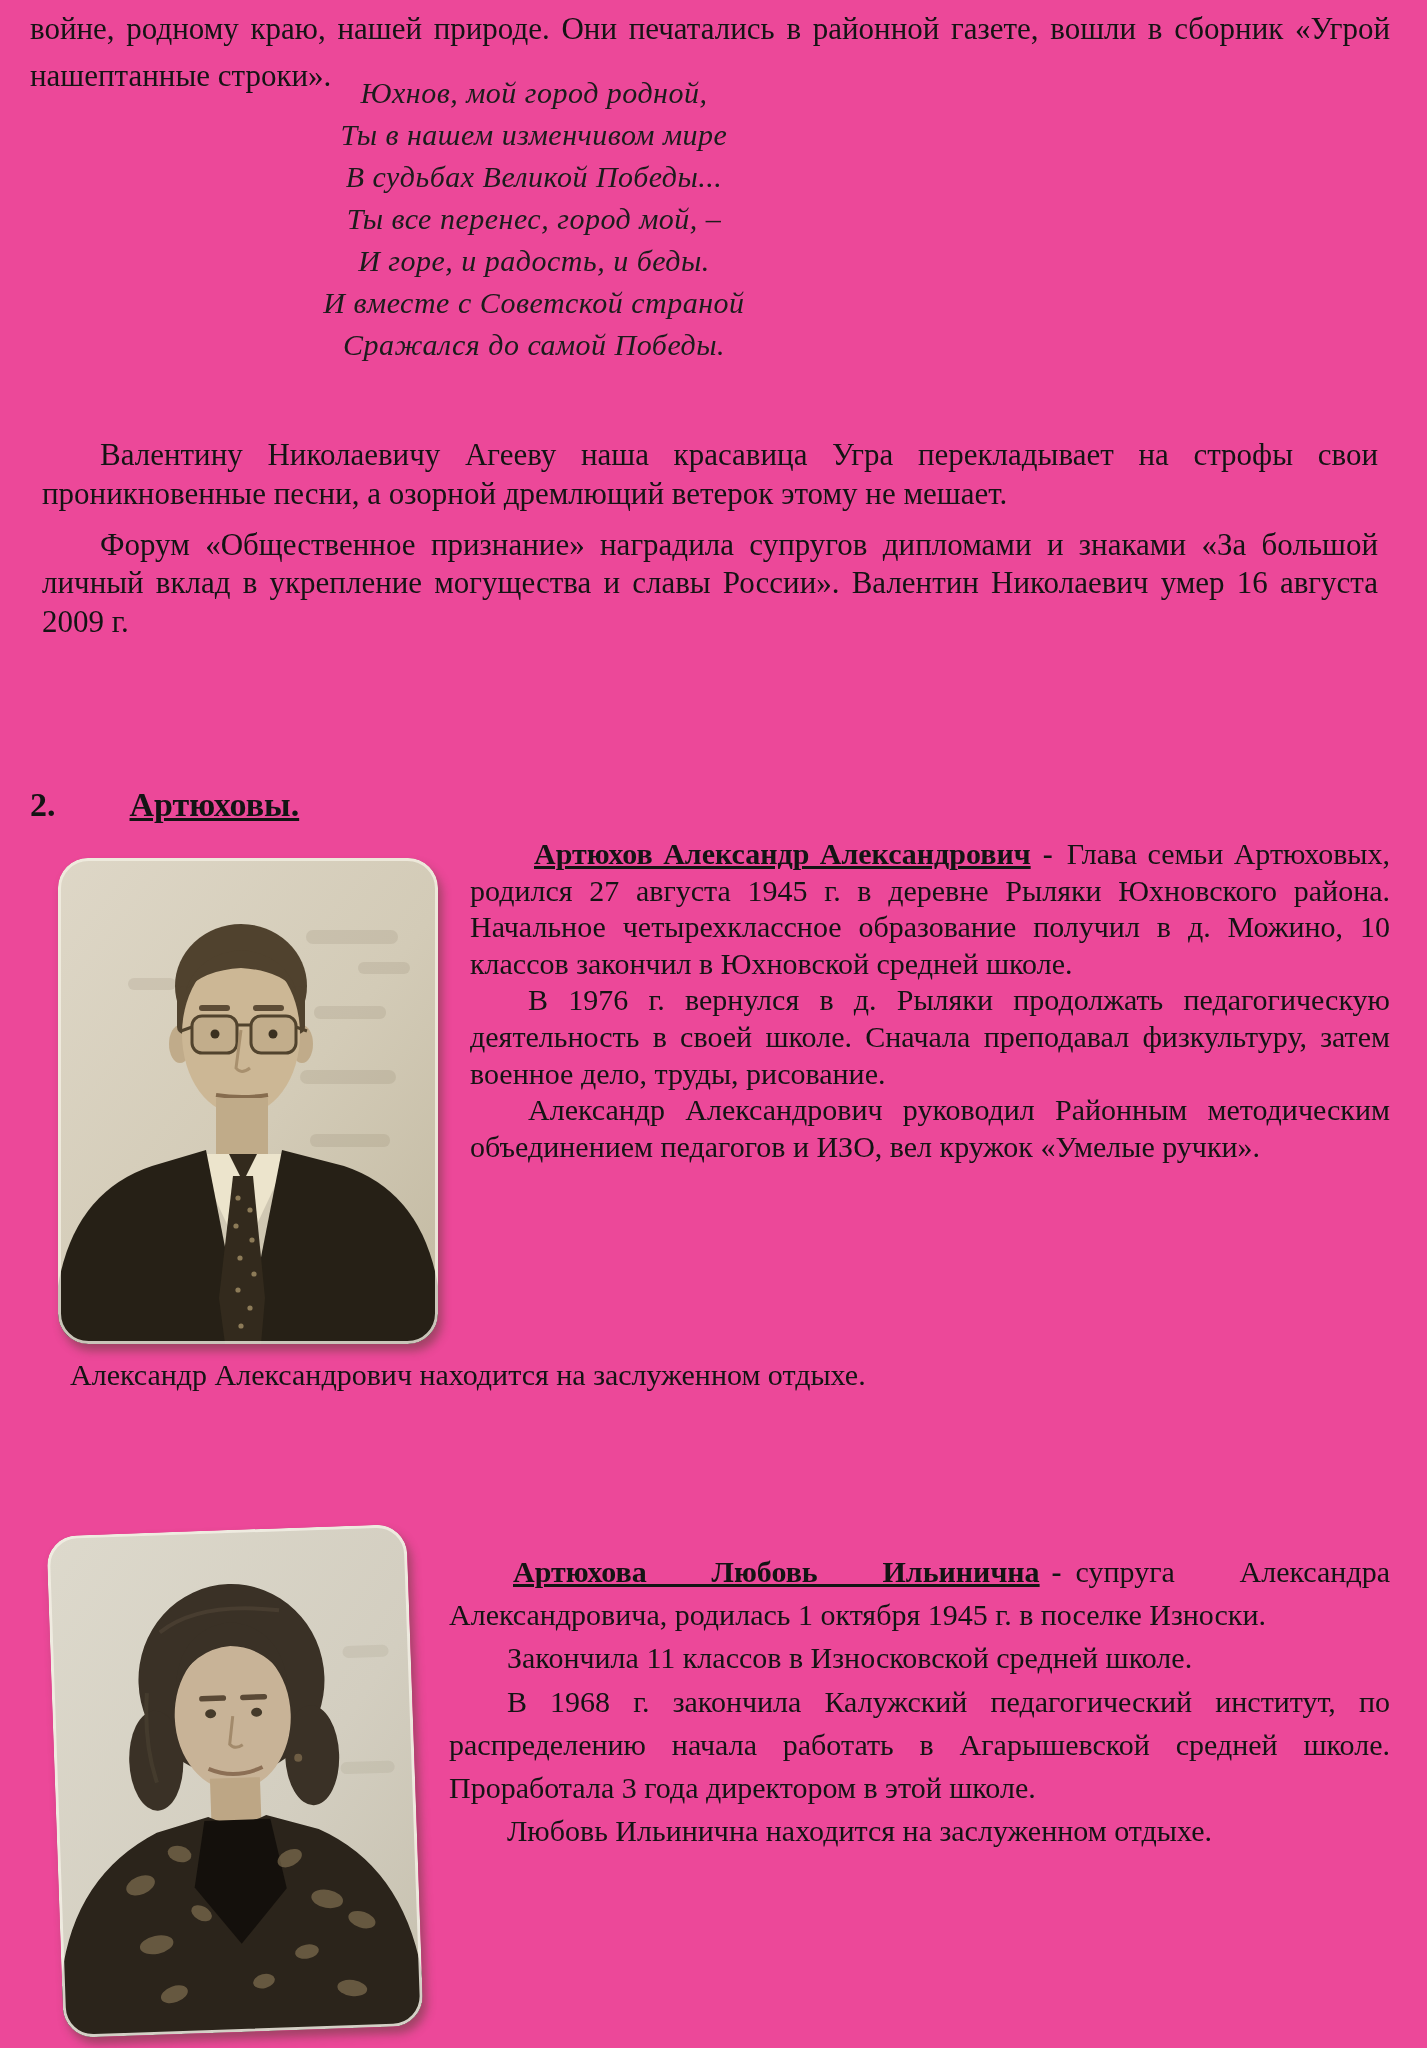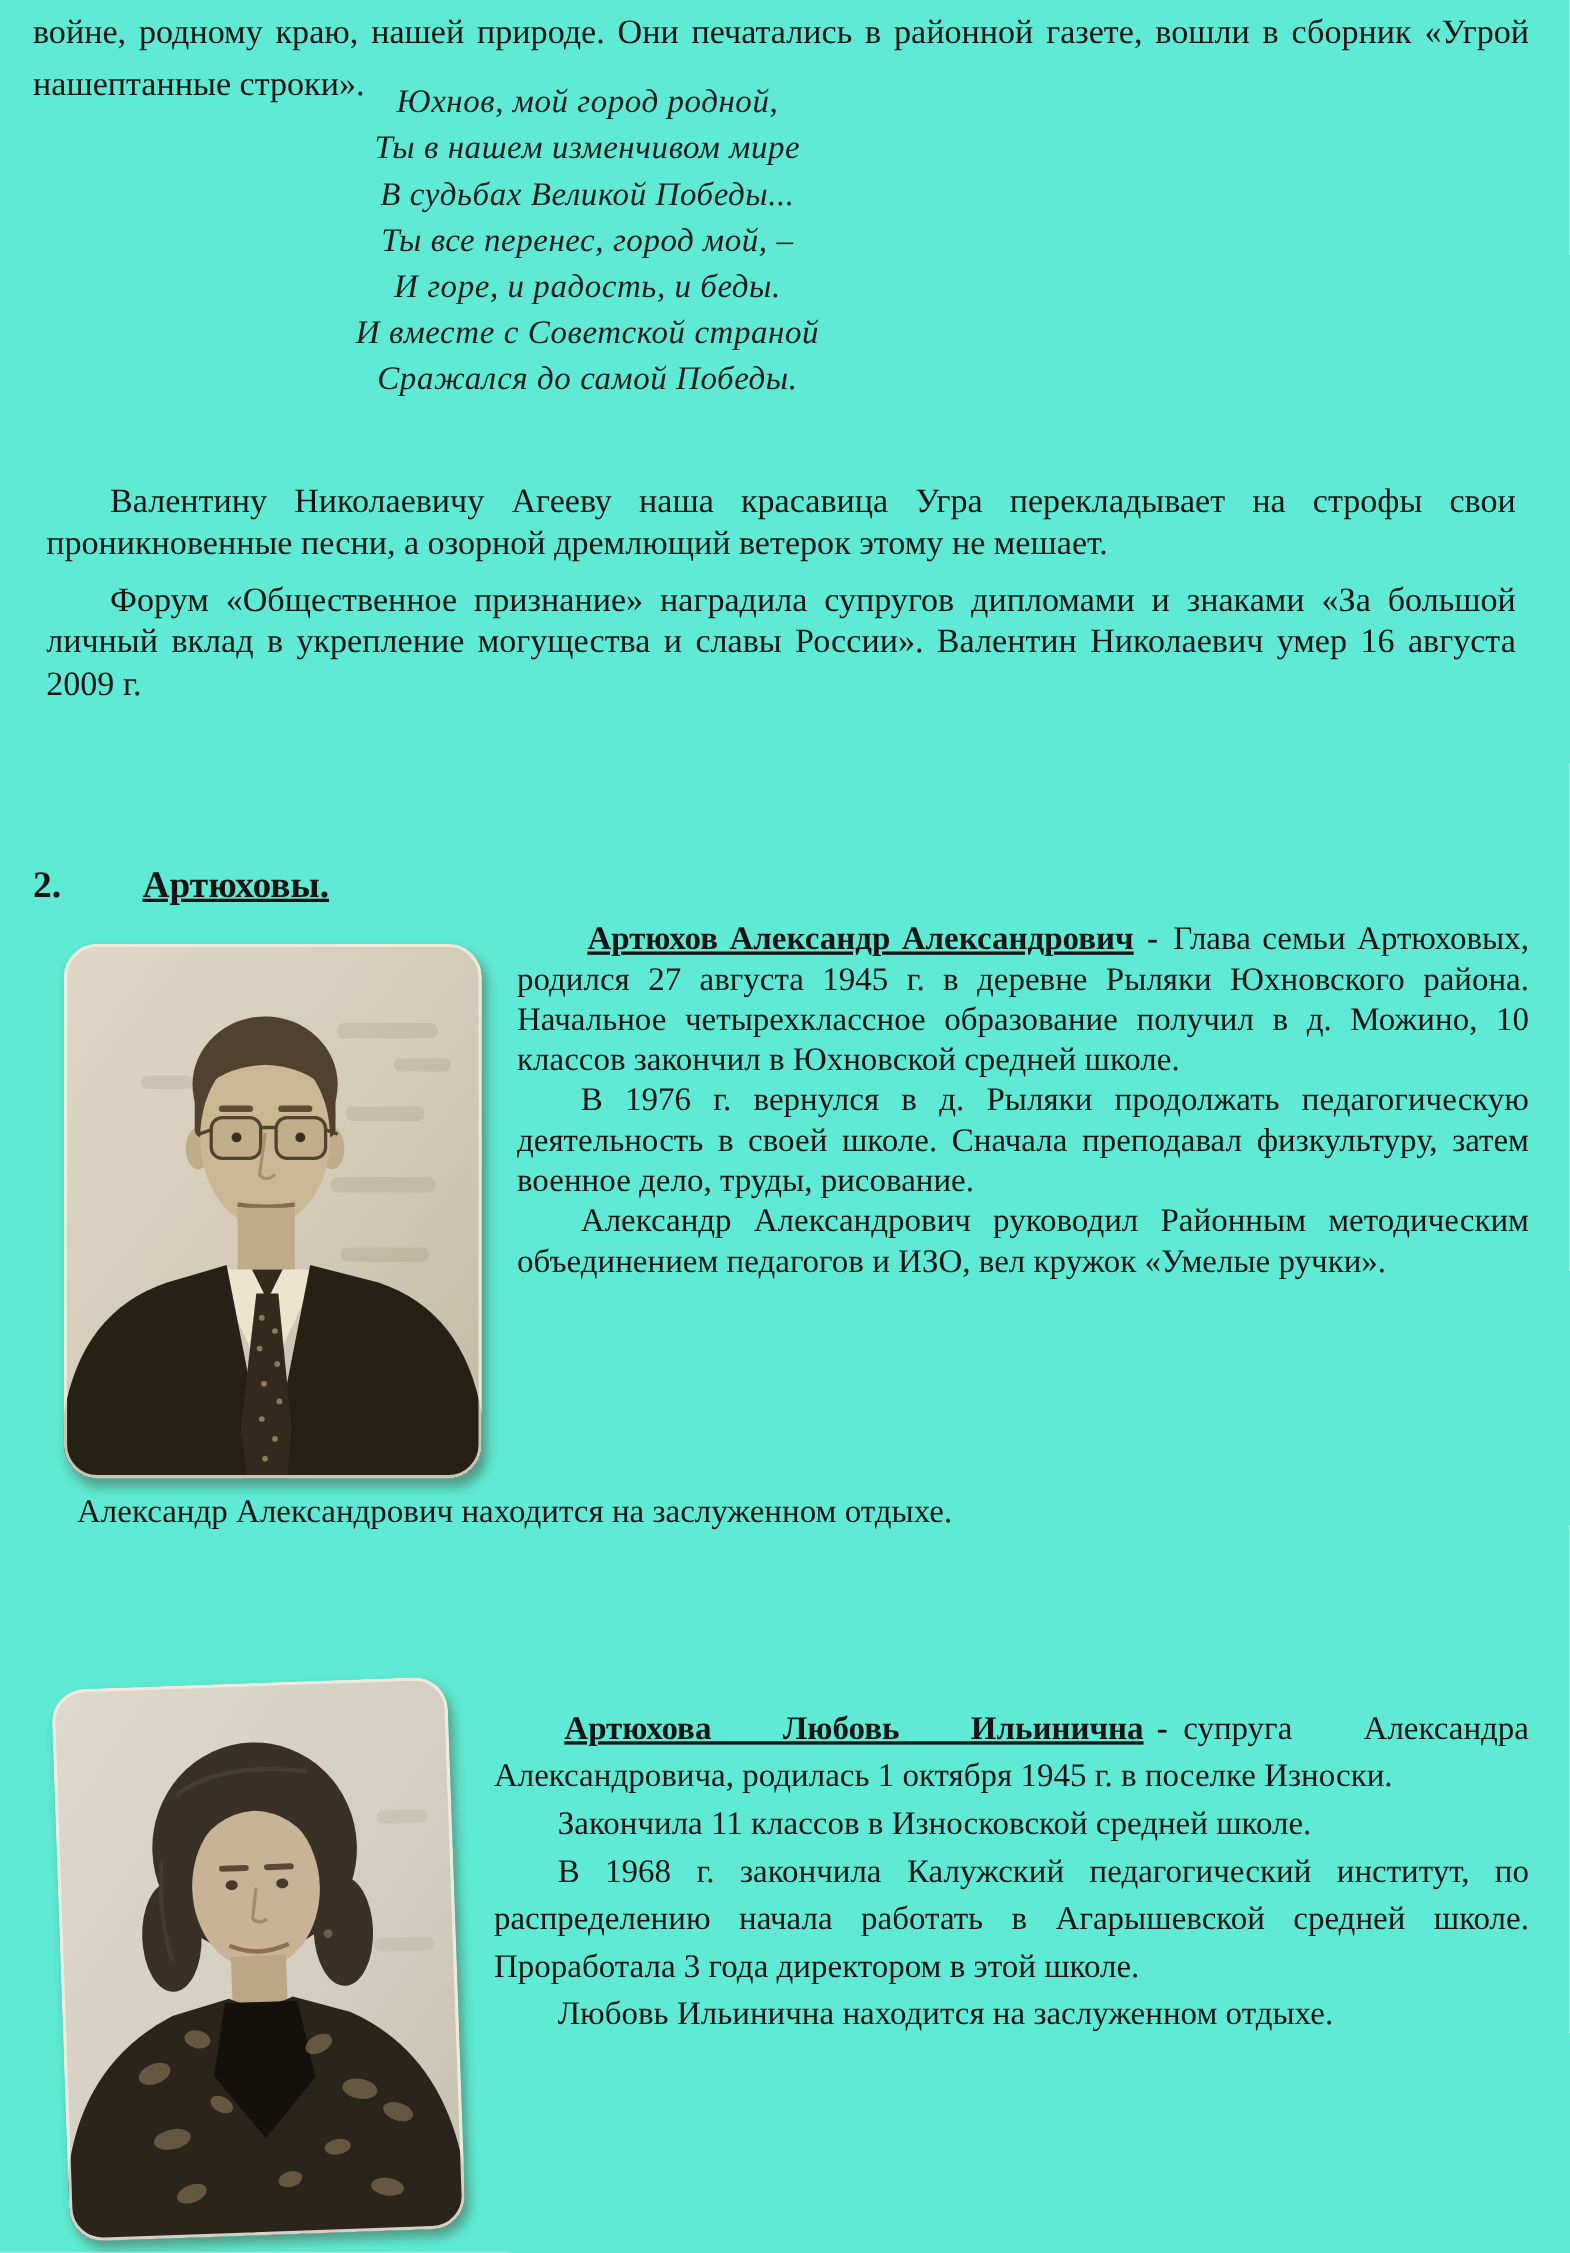--- a/index.html
+++ b/index.html
@@ -1,19 +1,19 @@
 <!DOCTYPE html>
 <html lang="ru"><head>
 <meta charset="utf-8">
 <style>
   html,body{margin:0;padding:0;background:#ffffff;}
   .page{
     position:relative;
     width:1427px;height:2048px;
-    background:#5eead4;
+    background:#ec4899;
     font-family:"Liberation Serif","DejaVu Serif",serif;
     color:#141414;
     overflow:hidden;
   }
   
   .intro{
     position:absolute;top:6px;left:30px;right:37px;
     margin:0;font-size:31px;line-height:1.5;
     text-align:justify;
   }

